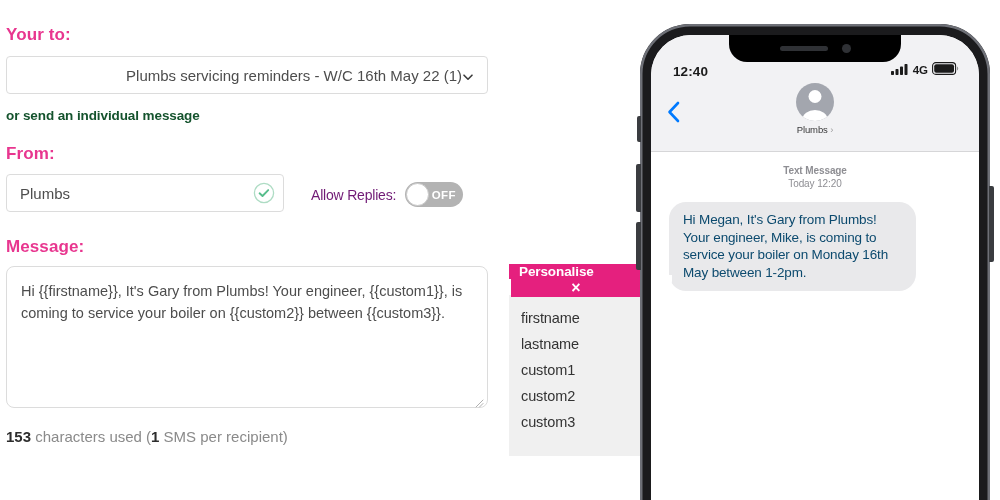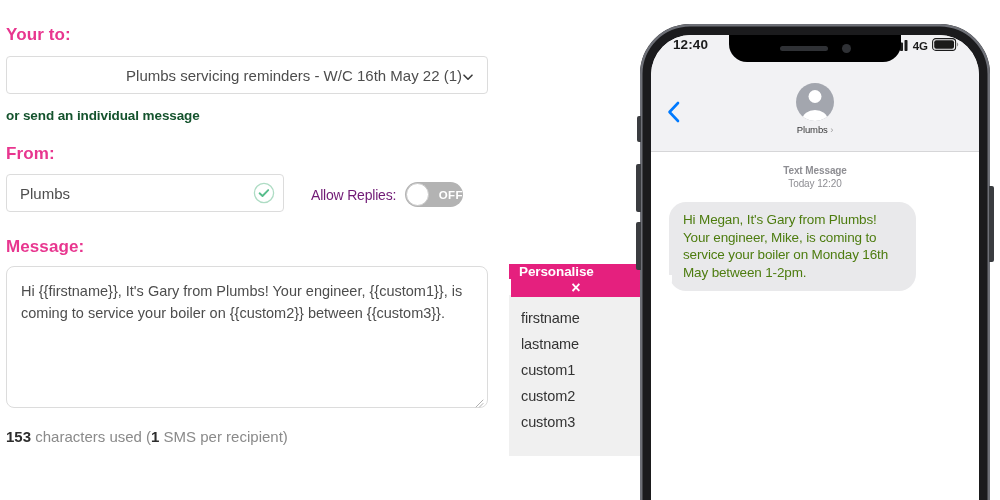--- a/index.html
+++ b/index.html
@@ -126,20 +126,21 @@
     cursor: pointer;
     display: flex;
     align-items: center;
     justify-content: flex-end;
   }
   .toggle .toggle-text {
     font-size: 11.5px;
     font-weight: bold;
     color: #ffffff;
     letter-spacing: 0.5px;
+    margin-right: 7px;
   }
   .toggle .knob {
     position: absolute;
     left: 1px;
     top: 1px;
     width: 23px;
     height: 23px;
     border-radius: 50%;
     background: #ffffff;
     border: 1px solid #c9c9c9;
@@ -289,21 +290,21 @@
   }
 
   .status-bar {
     position: absolute;
     top: 0;
     left: 0;
     right: 0;
     height: 44px;
     background: #f2f2f4;
     display: flex;
-    align-items: flex-start;
+    align-items: flex-end;
     justify-content: space-between;
     padding: 0 20px 0 22px;
     box-sizing: border-box;
     z-index: 3;
   }
   .status-time {
     font-size: 13.5px;
     font-weight: bold;
     color: #1b1b1b;
     letter-spacing: 0.1px;
@@ -402,21 +403,21 @@
   .msg-meta .meta-bold { font-weight: bold; }
   .bubble {
     position: relative;
     margin: 12px 0 0 18px;
     max-width: 220px;
     background: #e9e9eb;
     border-radius: 17px;
     padding: 9px 13px 10px 14px;
     font-size: 13.5px;
     line-height: 17.5px;
-    color: #4d7c0f;
+    color: #0c4a6e;
     letter-spacing: -0.15px;
   }
   .bubble::after {
     content: "";
     position: absolute;
     left: -5px;
     bottom: 0;
     width: 16px;
     height: 16px;
     background: #e9e9eb;

